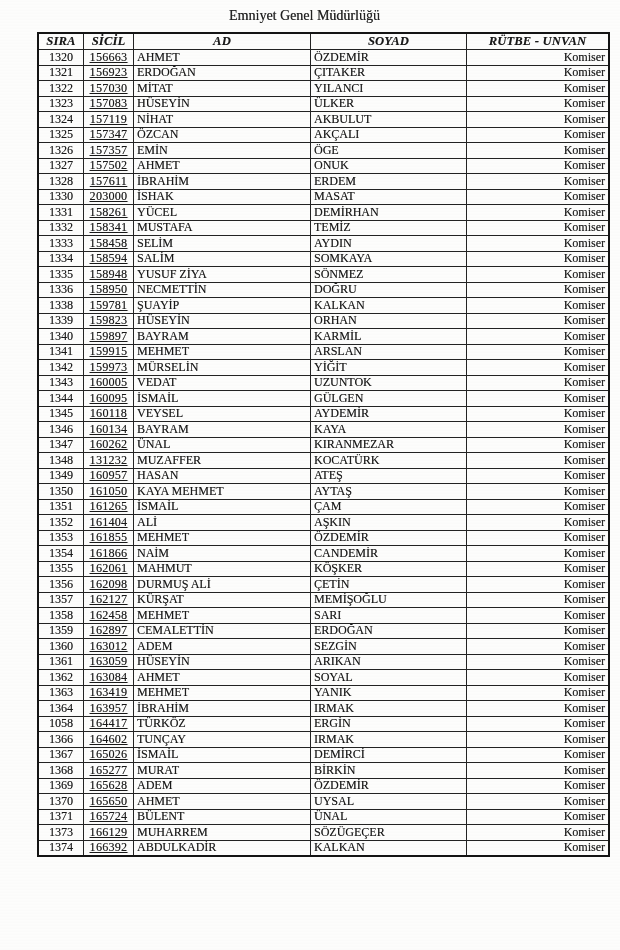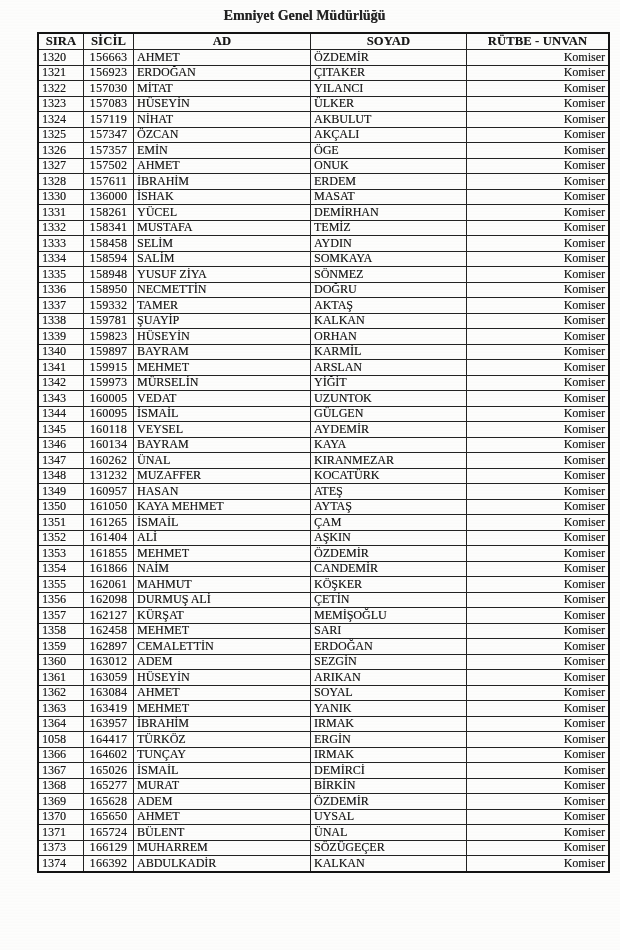--- a/index.html
+++ b/index.html
@@ -14,21 +14,21 @@
     color: #1a1a1a;
     overflow: hidden;
   }
   .doc-title {
     position: absolute;
     top: 8px;
     left: 37px;
     width: 535px;
     text-align: center;
     font-size: 14px;
-    font-weight: bold;
+    font-weight: normal;
     color: #222;
     text-shadow: 0.3px 0 0 rgba(0,0,0,0.55);
   }
   table.roster {
     position: absolute;
     top: 32px;
     left: 37px;
     width: 535px;
     border-collapse: collapse;
     table-layout: fixed;
@@ -43,28 +43,29 @@
     line-height: 1.05;
     color: #191919;
     text-shadow: 0.25px 0 0 rgba(0,0,0,0.45);
   }
   table.roster th {
     height: 15px;
     font-size: 12.5px;
     font-weight: bold;
     text-align: center;
     letter-spacing: 0.2px;
+    font-style: italic;
   }
   table.roster td { height: 14.5px; }
-  .c-sira  { width: 38px;  text-align: left; }
+  .c-sira  { width: 38px;  text-align: center; }
   .c-sicil { width: 43px;  text-align: center; margin-top: 31px; }
   .c-ad    { width: 170px; text-align: left; }
   .c-soyad { width: 149px; text-align: left; }
   .c-rutbe { width: 135px; text-align: right; }
-  td.c-sicil { letter-spacing: 0.3px; }
+  td.c-sicil { letter-spacing: 0.3px; text-decoration: underline; }
 </style>
 </head>
 <body>
 
 <div class="page">
   <div class="doc-title">Emniyet Genel Müdürlüğü</div>
 
   <table class="roster">
     <thead>
       <tr>
@@ -144,21 +145,21 @@
     <td class="c-sira">1328</td>
     <td class="c-sicil">157611</td>
     <td class="c-ad">İBRAHİM</td>
     <td class="c-soyad">ERDEM</td>
     <td class="c-rutbe">Komiser</td>
   </tr>
 
 
   <tr>
     <td class="c-sira">1330</td>
-    <td class="c-sicil">136000</td>
+    <td class="c-sicil">203000</td>
     <td class="c-ad">İSHAK</td>
     <td class="c-soyad">MASAT</td>
     <td class="c-rutbe">Komiser</td>
   </tr>
 
   <tr>
     <td class="c-sira">1331</td>
     <td class="c-sicil">158261</td>
     <td class="c-ad">YÜCEL</td>
     <td class="c-soyad">DEMİRHAN</td>
@@ -198,27 +199,20 @@
   </tr>
 
   <tr>
     <td class="c-sira">1336</td>
     <td class="c-sicil">158950</td>
     <td class="c-ad">NECMETTİN</td>
     <td class="c-soyad">DOĞRU</td>
     <td class="c-rutbe">Komiser</td>
   </tr>
 
-  <tr>
-    <td class="c-sira">1337</td>
-    <td class="c-sicil">159332</td>
-    <td class="c-ad">TAMER</td>
-    <td class="c-soyad">AKTAŞ</td>
-    <td class="c-rutbe">Komiser</td>
-  </tr>
 
   <tr>
     <td class="c-sira">1338</td>
     <td class="c-sicil">159781</td>
     <td class="c-ad">ŞUAYİP</td>
     <td class="c-soyad">KALKAN</td>
     <td class="c-rutbe">Komiser</td>
   </tr>
 
   <tr>

